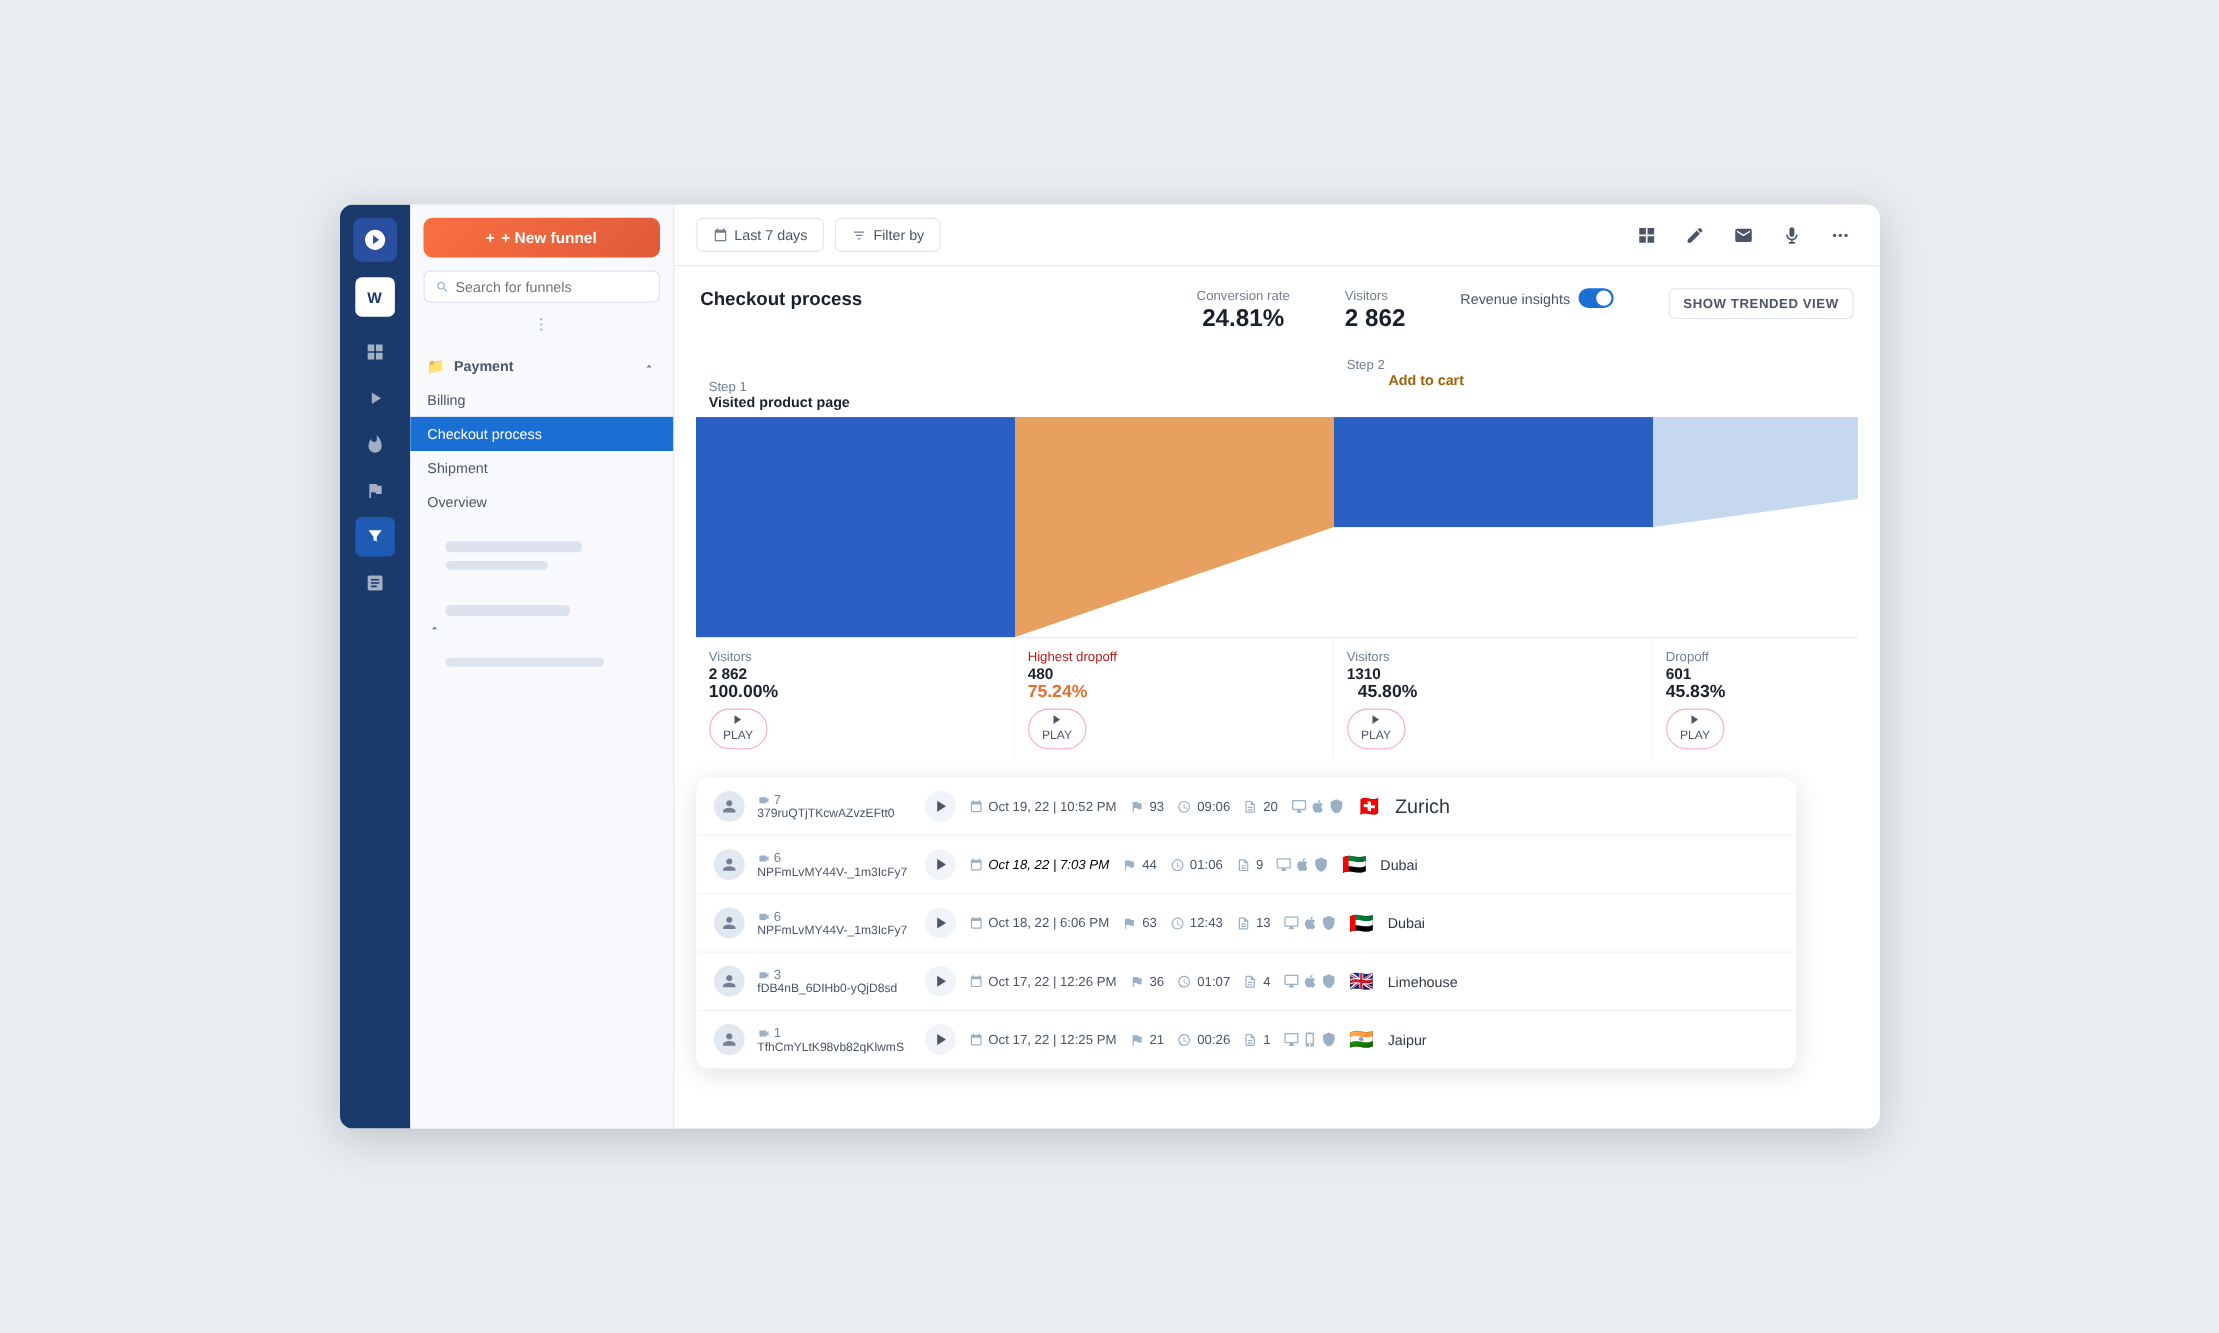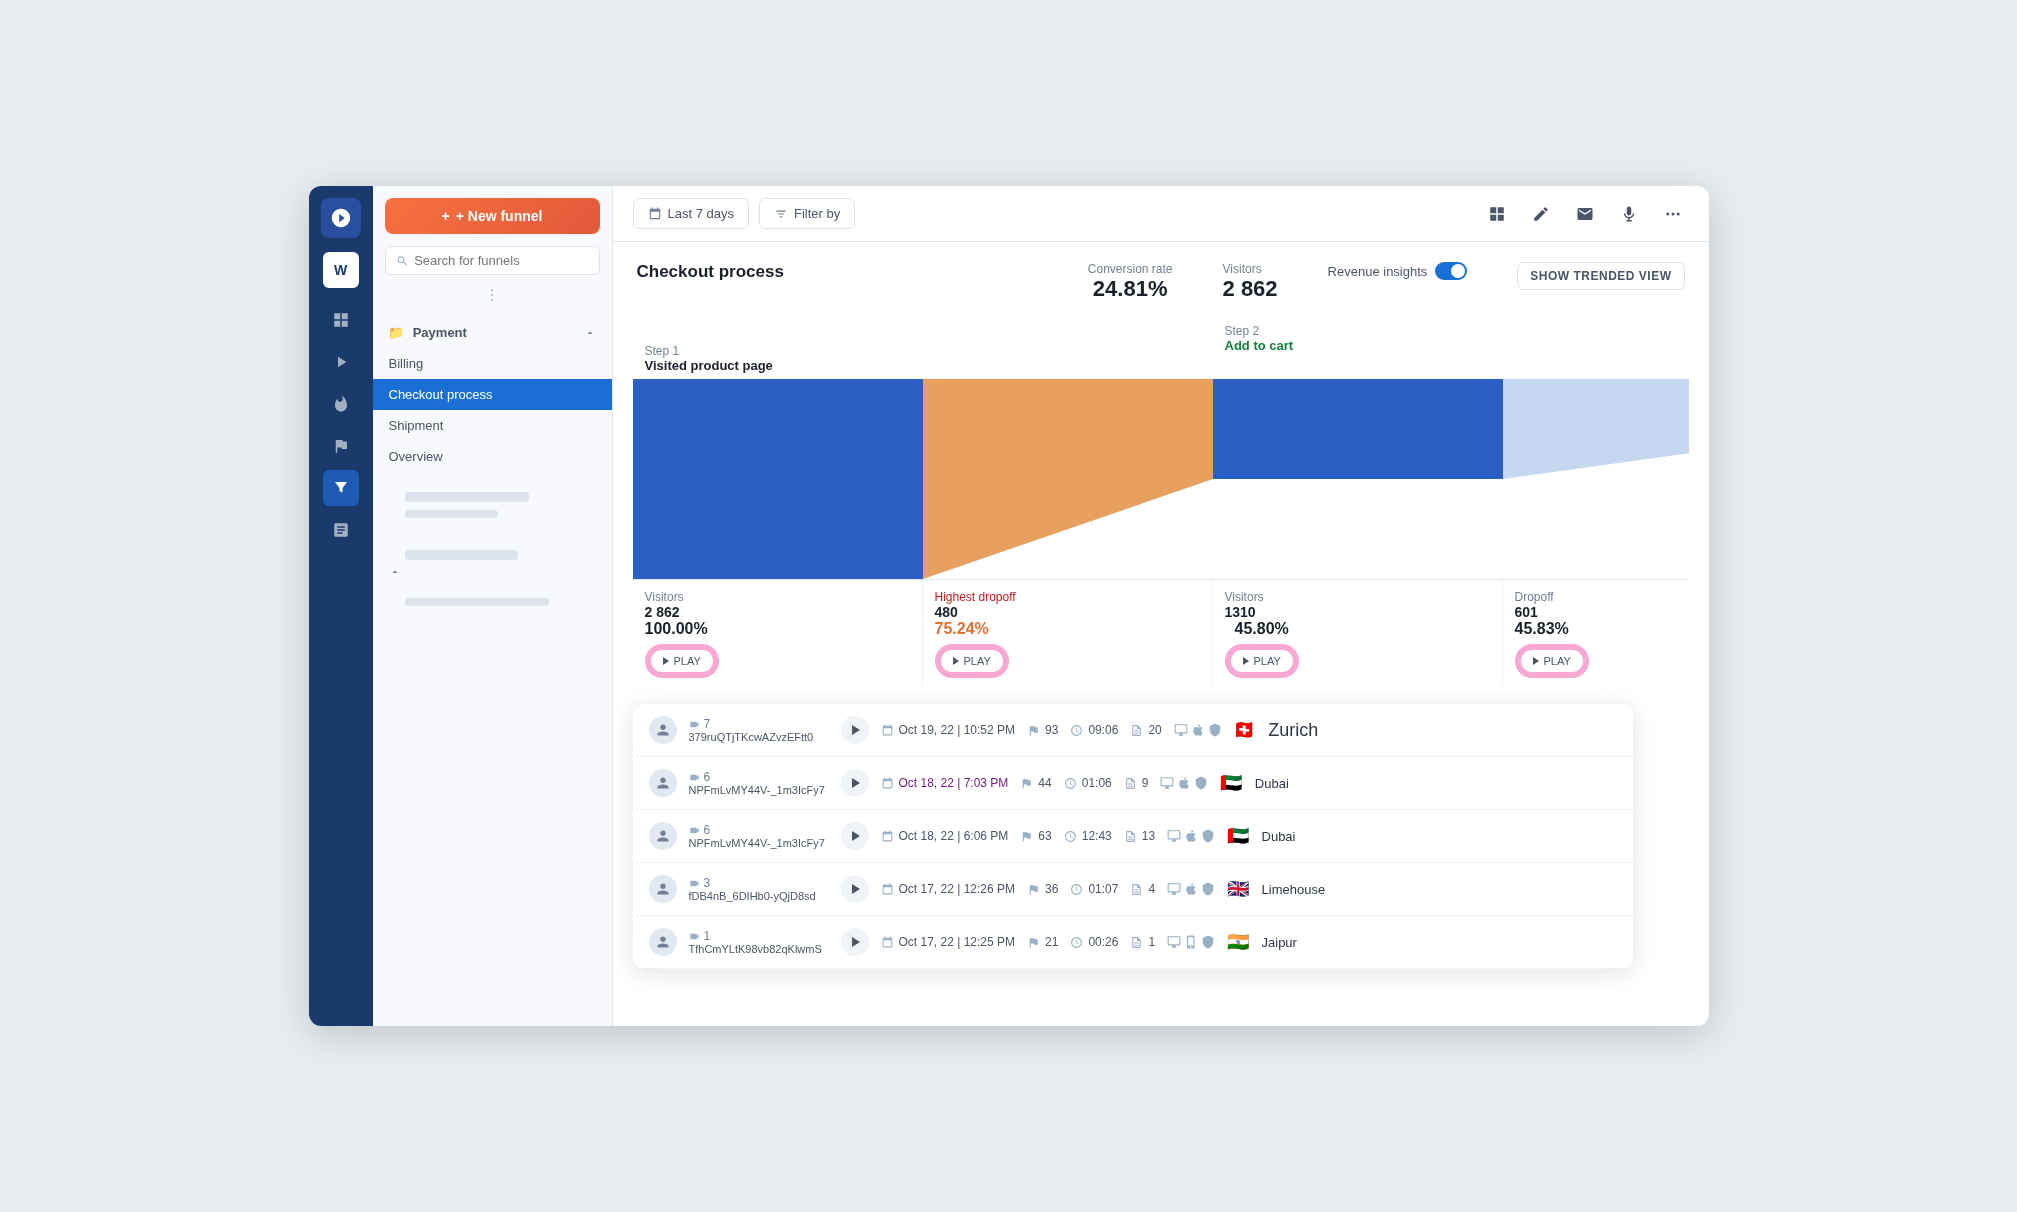--- a/index.html
+++ b/index.html
@@ -39,21 +39,21 @@
     .date-filter-btn { display: flex; align-items: center; gap: 6px; padding: 7px 14px; border: 1px solid #dde3ec; border-radius: 6px; font-size: 13px; color: #4a5568; cursor: pointer; background: #fff; }
     .filter-btn { display: flex; align-items: center; gap: 6px; padding: 7px 14px; border: 1px solid #dde3ec; border-radius: 6px; font-size: 13px; color: #4a5568; cursor: pointer; background: #fff; }
     .top-bar-right { display: flex; align-items: center; gap: 12px; }
     .top-bar-icon { width: 32px; height: 32px; display: flex; align-items: center; justify-content: center; color: #4a5568; cursor: pointer; }
 
     
     .funnel-area { flex: 1; overflow: auto; padding: 20px; position: relative; }
     .toggle { width: 32px; height: 18px; background: #1a6fd4; border-radius: 9px; position: relative; }
     .toggle::after { content: ''; position: absolute; width: 14px; height: 14px; background: #fff; border-radius: 50%; top: 2px; right: 2px; }
     .show-trended-btn { padding: 6px 12px; border: 1px solid #dde3ec; border-radius: 6px; font-size: 12px; font-weight: 600; color: #4a5568; cursor: pointer; background: #fff; letter-spacing: 0.5px; }
-    .play-btn { display: inline-flex; align-items: center; gap: 5px; padding: 5px 12px; border: 6px solid #f9a8d4; border-radius: 20px; font-size: 11px; color: #4a5568; cursor: pointer; margin-top: 6px; background: #fff; }
+    .play-btn { display: inline-flex; align-items: center; gap: 5px; padding: 5px 12px; border: 1px solid #f9a8d4; border-radius: 20px; font-size: 11px; color: #4a5568; cursor: pointer; margin-top: 6px; background: #fff; flex-direction: column; }
     .play-btn .play-triangle { width: 0; height: 0; border-left: 6px solid #4a5568; border-top: 4px solid transparent; border-bottom: 4px solid transparent; }
 
     .funnel-viz { width: 100%; height: 200px; display: block; }
   </style>
 </head>
 <body>
 
 <div class="app-window">
 
   <div class="icon-sidebar">
@@ -222,21 +222,21 @@
       <div style="overflow-x:auto;">
 
         <div style="display:grid; grid-template-columns: 290px 290px 290px 290px 290px; min-width: 1450px;">
           <div style="padding:6px 12px;">
             <div style="font-size:12px; color:#718096;margin-top:20px;">Step 1</div>
             <div style="font-size:13px; font-weight:700; color:#1a202c;">Visited product page</div>
           </div>
           <div style="padding:6px 12px;"></div>
           <div style="padding:6px 12px;">
             <div style="font-size:12px; color:#718096;">Step 2</div>
-            <div style="font-size:13px; font-weight:700; color:#15803d;">Add to cart</div>
+            <div style="font-size:13px; font-weight:700; color:#a16207;margin-left:38px;">Add to cart</div>
           </div>
           <div style="padding:6px 12px;"></div>
 
         </div>
 
         <svg class="funnel-viz" viewBox="0 0 1450 200" preserveAspectRatio="none" style="min-width:1450px; height:200px; display:block;">
 
           <rect x="0" y="0" width="290" height="200" fill="#2a5fc4"></rect>
 
           <polygon points="290,0 580,0 580,100 290,200" fill="#e8a060"></polygon>
@@ -366,21 +366,21 @@
         <svg width="11" height="11" viewBox="0 0 24 24" fill="#9ab0c4">
                     <path d="M17 10.5V7c0-.55-.45-1-1-1H4c-.55 0-1 .45-1 1v10c0 .55.45 1 1 1h12c.55 0 1-.45 1-1v-3.5l4 4v-11l-4 4z"></path>
                   </svg>
         6
       </div>
       <div style="font-size:11px;color:#4a5568;">NPFmLvMY44V-_1m3IcFy7</div>
     </div>
     <div style="width:28px;height:28px;border-radius:50%;background:#f0f4f8;display:flex;align-items:center;justify-content:center;cursor:pointer;flex-shrink:0;">
       <div style="width:0;height:0;border-left:8px solid #4a5568;border-top:5px solid transparent;border-bottom:5px solid transparent;margin-left:2px;"></div>
     </div>
-    <div style="display:flex;align-items:center;gap:5px;font-size:12px;color:#701a75;flex-shrink:0;">
+    <div style="display:flex;align-items:center;gap:5px;font-size:12px;color:#000000;flex-shrink:0;font-style:italic;">
       <svg width="13" height="13" viewBox="0 0 24 24" fill="#9ab0c4">
                   <path d="M19 3h-1V1h-2v2H8V1H6v2H5c-1.1 0-2 .9-2 2v14c0 1.1.9 2 2 2h14c1.1 0 2-.9 2-2V5c0-1.1-.9-2-2-2zm0 16H5V8h14v11z"></path>
                 </svg>
       Oct 18, 22 | 7:03 PM
     </div>
     <div style="display:flex;align-items:center;gap:5px;font-size:12px;color:#4a5568;flex-shrink:0;">
       <svg width="13" height="13" viewBox="0 0 24 24" fill="#9ab0c4">
                   <path d="M14.4 6L14 4H5v17h2v-7h5.6l.4 2h7V6z"></path>
                 </svg>
       44

